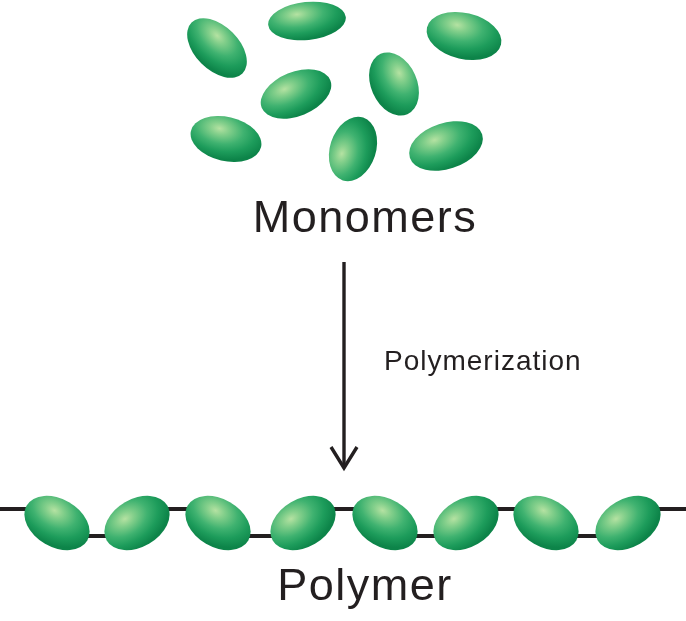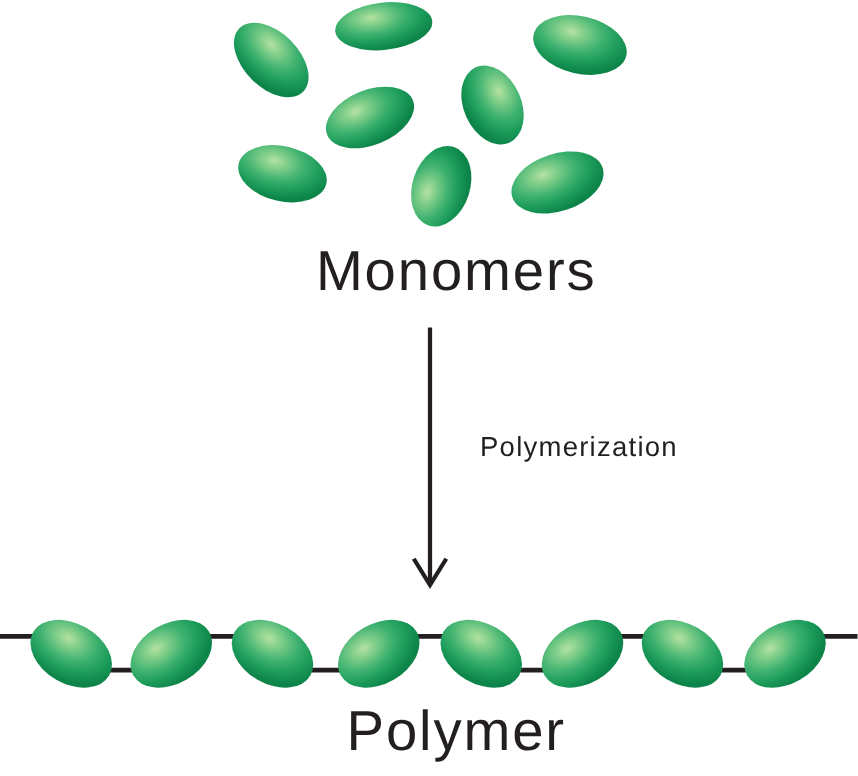--- a/index.html
+++ b/index.html
@@ -18,21 +18,21 @@
     white-space:nowrap;
     padding-left:22px;
   }
   .label-monomers{
     left:0;top:194px;width:686px;
     text-align:center;
     font-size:45px;letter-spacing:1.5px;
   }
   .label-polymerization{
     left:362px;top:347px;
-    font-size:22px;letter-spacing:1px;
+    font-size:28px;letter-spacing:1px;
   }
   .label-polymer{
     left:0;top:562px;width:686px;
     text-align:center;
     font-size:45px;letter-spacing:1.5px;
   }
 </style>
 </head>
 <body style="background: rgb(255, 255, 255);">
 

